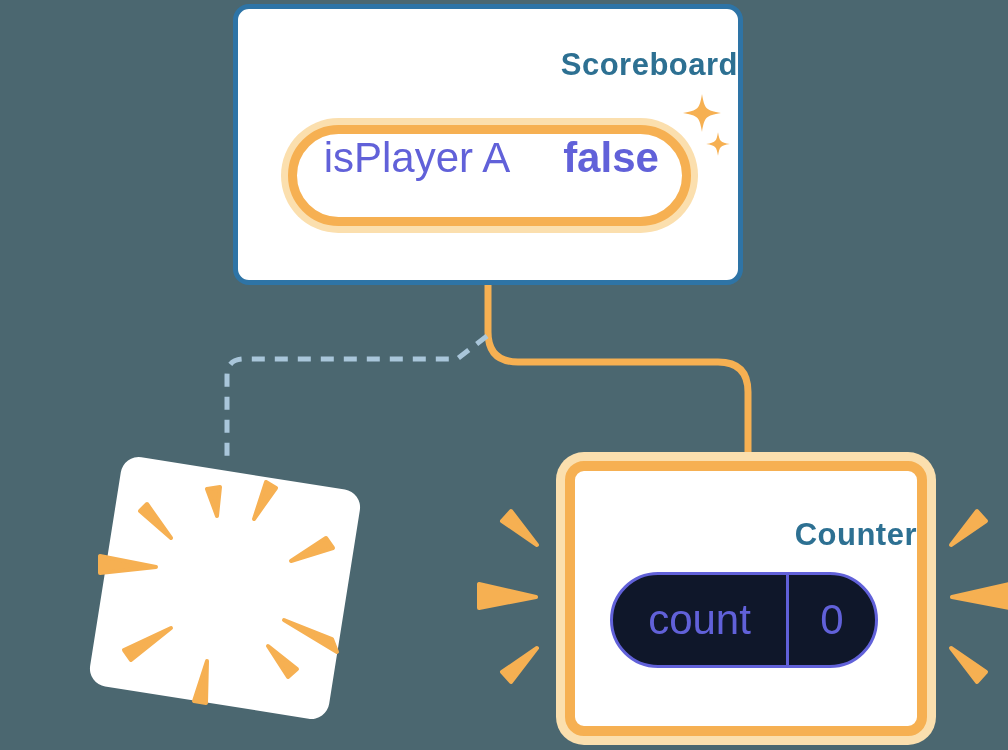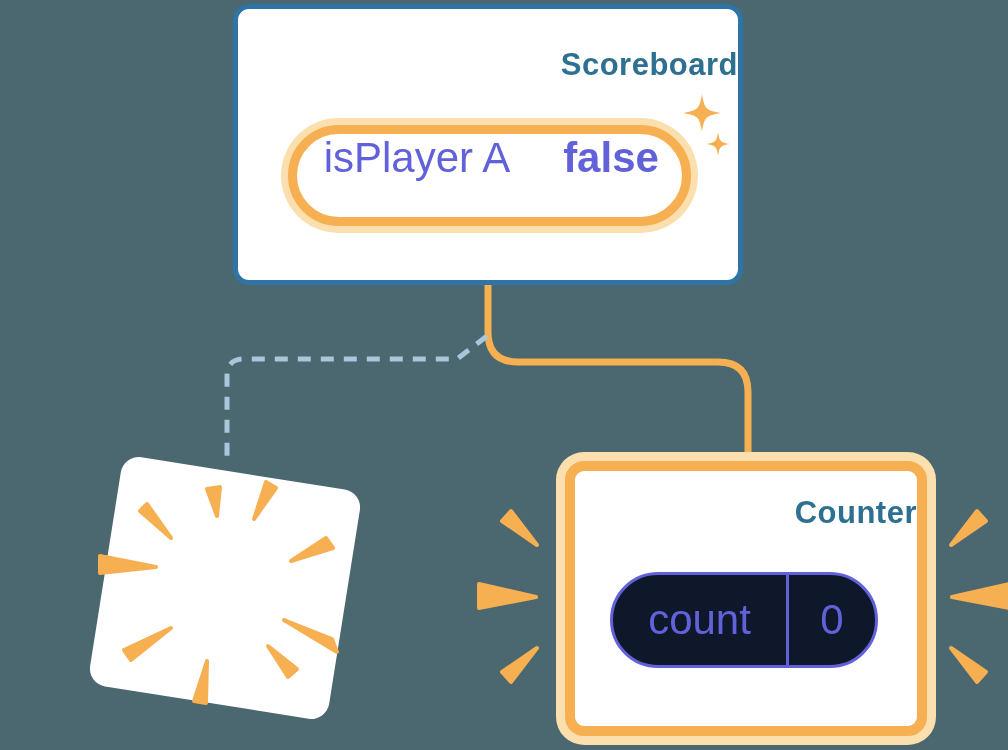--- a/index.html
+++ b/index.html
@@ -59,21 +59,21 @@
   
   .counter-glow{
     position:absolute;left:556px;top:452px;width:380px;height:293px;
     box-sizing:border-box;background:var(--c-orangeLight);
     border-radius:28px;padding:9px;z-index:2;
   }
   .card-counter{
     position:relative;box-sizing:border-box;width:100%;height:100%;
     background:#fff;border:10px solid var(--c-orange);border-radius:19px;
   }
-  .card-counter .card-title{margin-top:24px;}
+  .card-counter .card-title{margin-top:46px;}
   .pill-counter{
     position:absolute;left:35px;top:101px;width:268px;height:96px;
     box-sizing:border-box;background:#0f172a;border:3px solid var(--c-purple);
     border-radius:48px;display:flex;align-items:stretch;overflow:hidden;
   }
   .pill-counter .pill-section.name{width:173px;}
   .pill-counter .pill-section.value{font-weight:400;}
   .pill-counter .pill-divider{background:var(--c-purple);}
 
   

